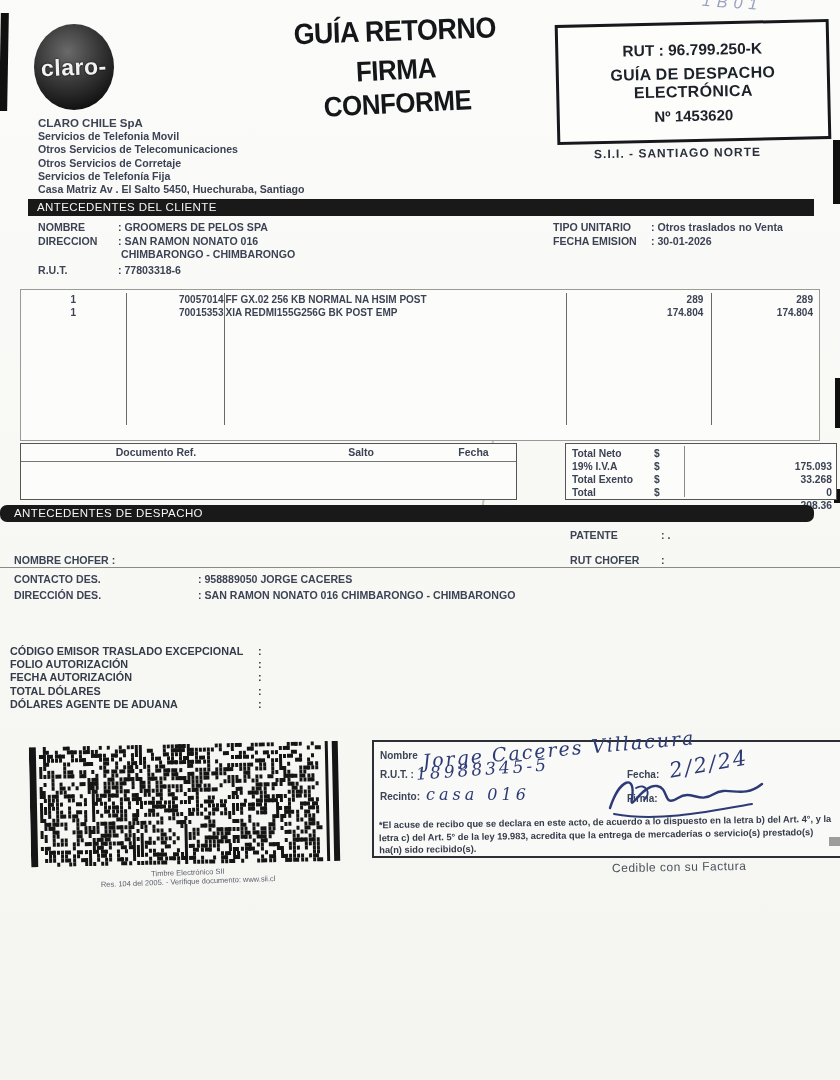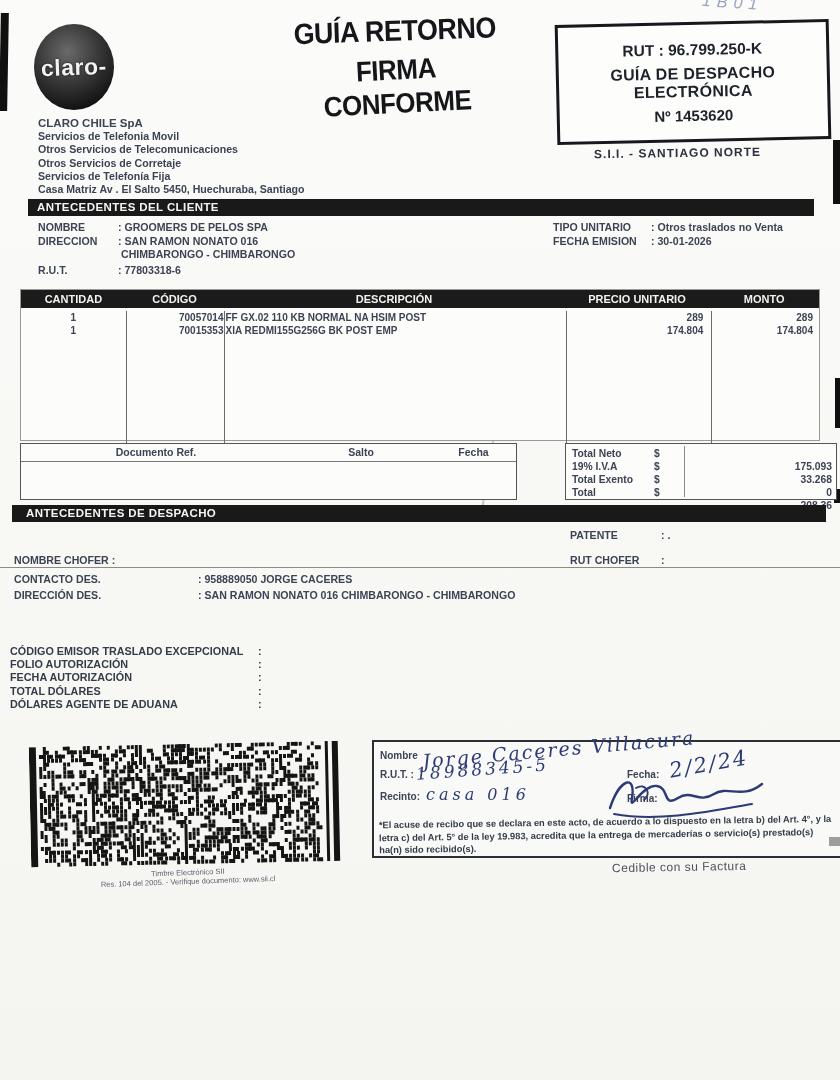--- a/index.html
+++ b/index.html
@@ -19,23 +19,23 @@
   
   .sii-box{left:556px;top:22px;width:268px;height:114px;border:3px solid #16181c;transform:rotate(-1.3deg);
     display:flex;flex-direction:column;align-items:center;justify-content:center;background:#fdfdfc;color:#1d2129;}
   .sii-box .rut{font-size:15.5px;font-weight:bold;}
   .sii-box .t1{font-size:16px;font-weight:bold;margin-top:6px;letter-spacing:.3px;}
   .sii-box .t2{font-size:16px;font-weight:bold;letter-spacing:.3px;}
   .sii-box .folio{font-size:15px;font-weight:bold;margin-top:6px;}
   .sii-office{left:594px;top:146px;font-size:12px;font-weight:bold;letter-spacing:1px;color:#2b303c;transform:rotate(-.8deg);}
   .corner-note{left:702px;top:-6px;font-size:16px;color:#9aa2c0;transform:rotate(4deg);letter-spacing:6px;font-style:italic;}
   
-  .bar{height:17px;background:#191919;color:#f4f4f2;font-size:11.5px;font-weight:bold;line-height:17px;padding-left:9px;letter-spacing:.4px;box-sizing:border-box;}
+  .bar{height:17px;background:#191919;color:#f4f4f2;font-size:11.5px;font-weight:normal;line-height:17px;padding-left:9px;letter-spacing:.4px;box-sizing:border-box;}
   .bar-client{left:28px;top:199px;width:786px;}
-  .bar-desp{left:12px;top:505px;width:814px;padding-left:14px;}
+  .bar-desp{left:0;top:505px;width:814px;padding-left:14px;border-radius:7px;}
   
   .frow{position:absolute;font-size:10.6px;font-weight:bold;color:#3c4354;white-space:nowrap;}
   .frow .lab{display:inline-block;}
   .frow .col{display:inline-block;}
   
   .tbl{left:20px;top:289px;width:800px;height:152px;border:1px solid #9b9b96;background:#fcfcfa;box-sizing:border-box;}
   .tbl-head{display:flex;height:18px;background:#1b1b1b;color:#f2f2f0;font-size:11px;font-weight:bold;line-height:18px;}
   .tbl-body{position:relative;height:132px;font-size:10px;font-weight:bold;color:#3c4354;}
   .c1{width:105px;} .c2{width:98px;} .c3{width:342px;} .c4{width:145px;} .c5{width:110px;}
   .tcent{text-align:center;} .trt{text-align:right;padding-right:6px;box-sizing:border-box;}
@@ -129,36 +129,29 @@
   <div class="frow" style="left:553px;top:221px;">
     <span class="lab" style="width:95px;">TIPO UNITARIO</span>
     <span class="col">: Otros traslados no Venta</span>
   </div>
   <div class="frow" style="left:553px;top:235px;">
     <span class="lab" style="width:95px;">FECHA EMISION</span>
     <span class="col">: 30-01-2026</span>
   </div>
 
   <div class="abs tbl">
-    <div class="tbl-head">
-      <div class="c1 tcent">CANTIDAD</div>
-      <div class="c2 tcent">CÓDIGO</div>
-      <div class="c3 tcent">DESCRIPCIÓN</div>
-      <div class="c4 tcent">PRECIO UNITARIO</div>
-      <div class="c5 tcent">MONTO</div>
-    </div>
     <div class="tbl-body">
       <div class="vline" style="left:105px;"></div>
       <div class="vline" style="left:203px;"></div>
       <div class="vline" style="left:545px;"></div>
       <div class="vline" style="left:690px;"></div>
       <div class="trow" style="margin-top:3px;">
         <div class="c1 tcent">1</div>
         <div class="c2 trt" style="padding-right:0;">70057014</div>
-        <div class="c3 tlf" style="padding-left:2px;">FF GX.02 110 KB NORMAL NA HSIM POST</div>
+        <div class="c3 tlf" style="padding-left:2px;">FF GX.02 256 KB NORMAL NA HSIM POST</div>
         <div class="c4 trt">289</div>
         <div class="c5 trt">289</div>
       </div>
       <div class="trow">
         <div class="c1 tcent">1</div>
         <div class="c2 trt" style="padding-right:0;">70015353</div>
         <div class="c3 tlf" style="padding-left:2px;">XIA REDMI155G256G BK POST EMP</div>
         <div class="c4 trt">174.804</div>
         <div class="c5 trt">174.804</div>
       </div>

